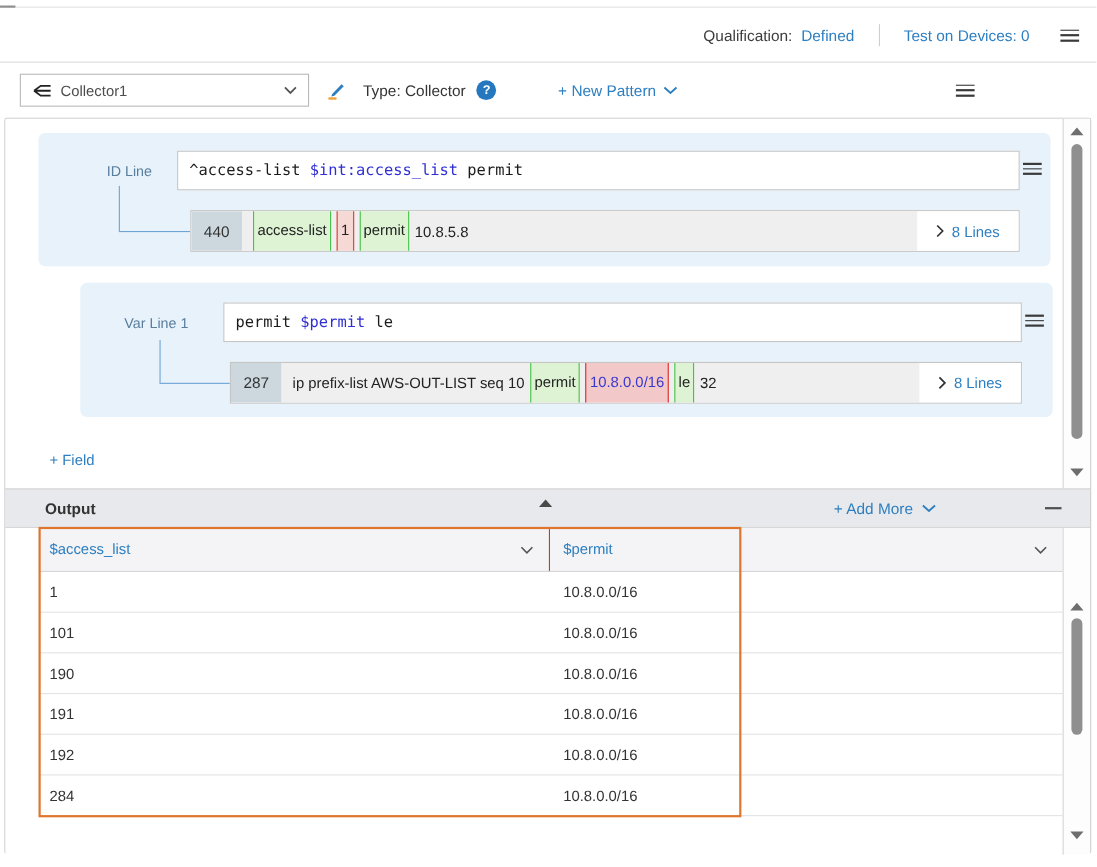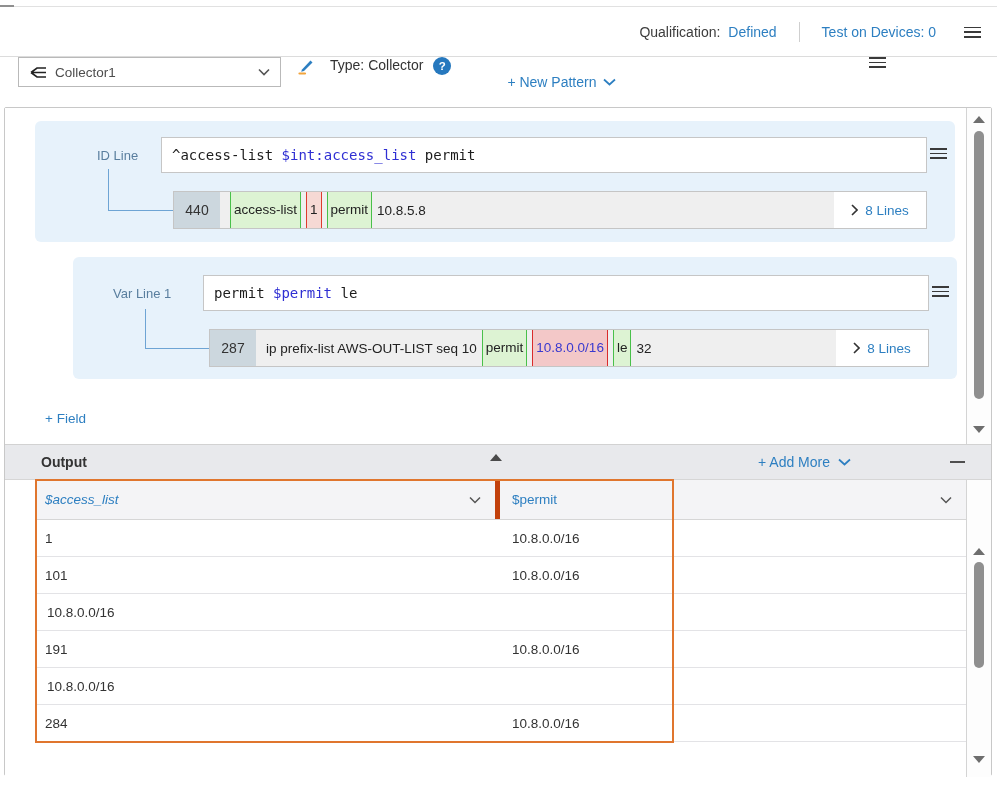--- a/index.html
+++ b/index.html
@@ -16,21 +16,21 @@
               display:flex; align-items:center; justify-content:flex-end; padding-right:16px; }
   .qual-label { font-size:14px; color:#3c3c3c; }
   .link-blue { color:#2d7fc1; font-size:14px; cursor:pointer; text-decoration:none; }
   .qual-sep { width:1px; height:20px; background:#cfcfcf; margin:0 22px; }
   .hamburger { display:inline-flex; flex-direction:column; justify-content:space-between;
                width:17px; height:11px; cursor:pointer; }
   .hamburger i { display:block; height:1.6px; background:#3a3a3a; }
   .bar-divider { position:absolute; top:56px; left:0; width:997px; height:1px; background:#dcdcdc; }
 
   
-  .toolbar { position:absolute; top:57px; left:0; width:904px; height:50px; display:flex; }
+  .toolbar { position:absolute; top:57px; left:0; width:904px; height:50px; display:flex; align-items:center; }
   .collector-select { margin-left:18px; width:263px; height:30px; border:1px solid #b9b9b9; background:#fff;
                       display:flex; align-items:center; padding:0 10px; cursor:pointer; }
   .collector-select .name { flex:1; font-size:13.5px; color:#4d4d4d; margin-left:8px; }
   .icon-svg { display:inline-block; vertical-align:middle; }
   .pencil-btn { margin-left:15px; cursor:pointer; display:inline-flex; }
   .type-label { margin-left:15px; font-size:14px; color:#333; }
   .help-icon { margin-left:10px; width:18px; height:18px; border-radius:50%; background:#2678be; color:#fff;
                font-size:11.5px; font-weight:bold; display:inline-flex; align-items:center; justify-content:center; cursor:pointer; }
   .new-pattern { margin-left:56px; display:inline-flex; align-items:center; gap:7px; cursor:pointer; }
   .toolbar-right { margin-left:auto; margin-right:18px; }
@@ -87,21 +87,21 @@
                        border-left:6px solid transparent; border-right:6px solid transparent; border-bottom:7px solid #4a4a4a; }
   .add-more { position:absolute; right:140px; display:inline-flex; align-items:center; gap:8px; cursor:pointer; }
   .minimize-btn { position:absolute; right:26px; width:15px; height:2px; background:#4f4f4f; cursor:pointer; }
 
   
   .table-zone { position:absolute; top:372px; left:0; width:986px; height:297px; background:#fff; }
   .table-sb { height:297px; }
   .out-table { position:absolute; left:30px; top:0; width:931px; }
   .thead { display:flex; height:40px; background:#f4f4f6; border-bottom:1px solid #d6d6d6; align-items:center; }
   .th { display:flex; align-items:center; font-size:13.5px; color:#2d7fc1; height:100%; }
-  .th-1 { width:465px; padding-left:10px; border-right:5px solid #c2410c;font-style:italic; }
+  .th-1 { width:465px; padding-left:10px; border-right:1px solid #c2410c; }
   .th-2 { width:172px; padding-left:12px; }
   .th-3 { flex:1; }
   .th .chev { margin-left:auto; margin-right:14px; }
   .trow { display:flex; height:37px; border-bottom:1px solid #e3e3e6; align-items:center; font-size:13.5px; color:#333; }
   .td-1 { width:465px; padding-left:10px; }
   .td-2 { width:172px; padding-left:12px; }
   .orange-frame { position:absolute; left:30px; top:-1px; width:639px; height:264px;
                   border:2px solid #e0762e; pointer-events:none; }
   .chev-link { display:inline-flex; }
 </style>
@@ -265,27 +265,29 @@
         </div>
         <div class="trow">
           <span class="td-1">1</span>
           <span class="td-2">10.8.0.0/16</span>
         </div>
         <div class="trow">
           <span class="td-1">101</span>
           <span class="td-2">10.8.0.0/16</span>
         </div>
         <div class="trow">
+          <span class="td-1">190</span>
           <span class="td-2">10.8.0.0/16</span>
         </div>
         <div class="trow">
           <span class="td-1">191</span>
           <span class="td-2">10.8.0.0/16</span>
         </div>
         <div class="trow">
+          <span class="td-1">192</span>
           <span class="td-2">10.8.0.0/16</span>
         </div>
         <div class="trow">
           <span class="td-1">284</span>
           <span class="td-2">10.8.0.0/16</span>
         </div>
       </div>
 
       <div class="orange-frame"></div>
 

